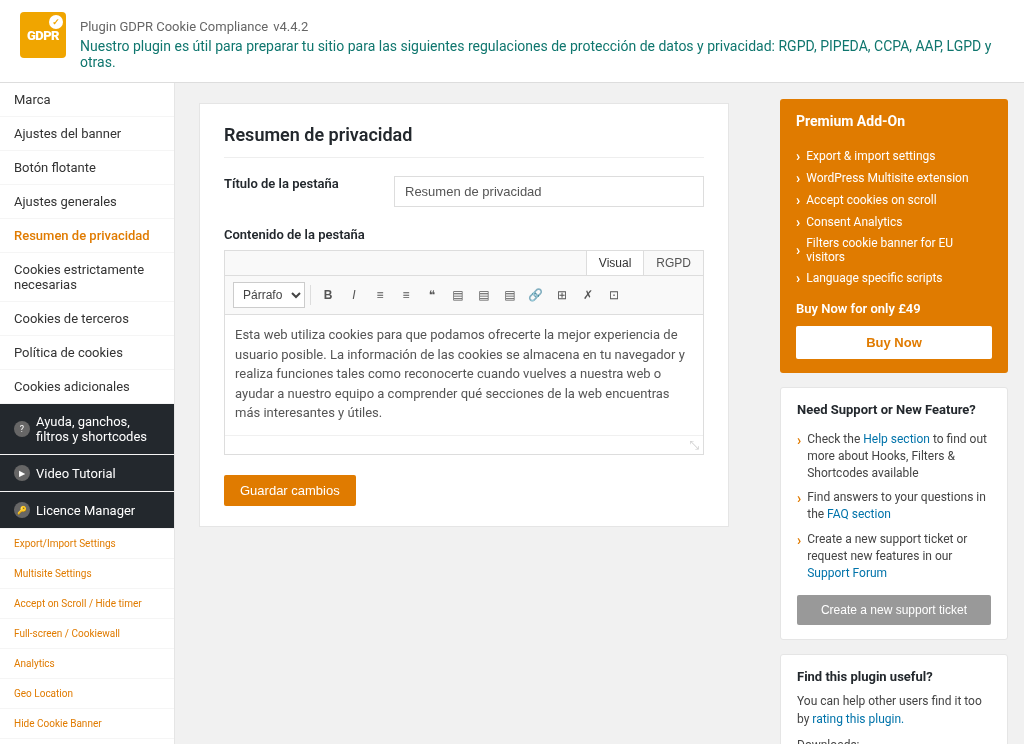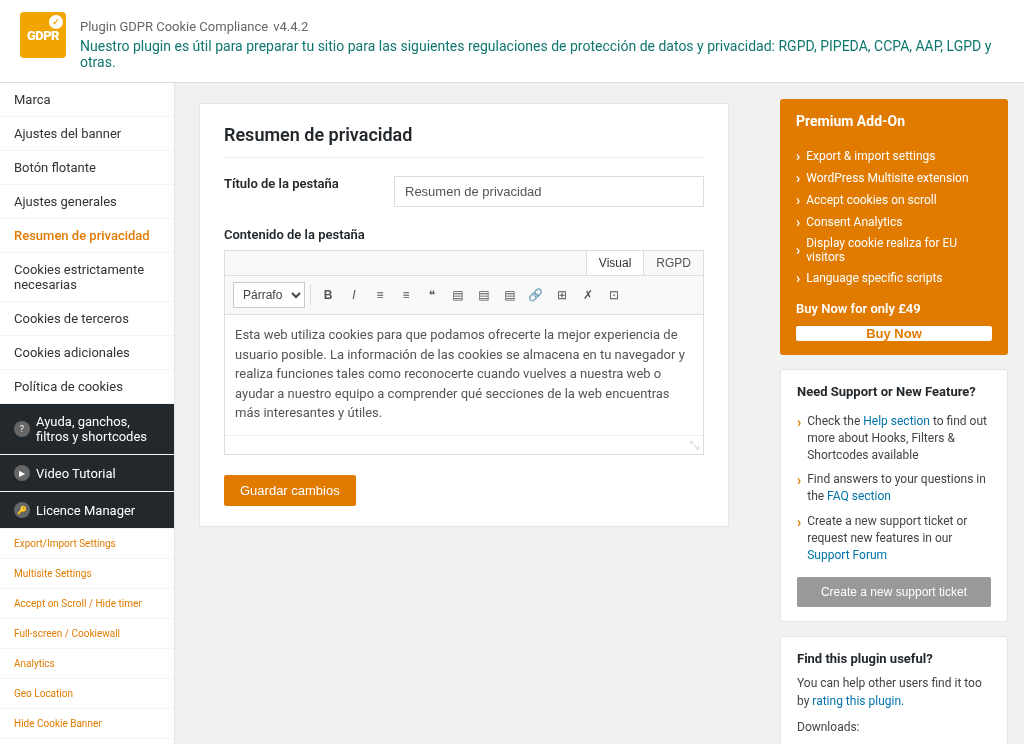--- a/index.html
+++ b/index.html
@@ -54,21 +54,21 @@
     .save-btn { background: #e07b00; color: #fff; border: none; padding: 8px 16px; font-size: 13px; cursor: pointer; border-radius: 2px; }
 
     
     .right-sidebar { width: 260px; padding: 16px; flex-shrink: 0; display: flex; flex-direction: column; gap: 14px; }
     .addon-box { background: #e07b00; border-radius: 3px; padding: 14px 16px; color: #fff; }
     .addon-title { font-size: 14px; font-weight: 700; margin-bottom: 16px; }
     .addon-list { list-style: none; margin-bottom: 12px; }
     .addon-list li { font-size: 12px; padding: 3px 0; display: flex; align-items: center; gap: 6px; }
     .addon-list li::before { content: '›'; font-size: 14px; font-weight: 700; }
     .addon-price { font-size: 13px; font-weight: 600; margin-bottom: 10px; }
-    .buy-btn { display: block; width: 100%; background: #fff; color: #e07b00; border: none; font-size: 13px; font-weight: 700; cursor: pointer; border-radius: 2px; text-align: center; }
+    .buy-btn { display: block; width: 100%; background: #fff; color: #e07b00; border: none; padding: 9px; font-size: 13px; font-weight: 700; cursor: pointer; border-radius: 2px; text-align: center; }
 
     .support-box { background: #fff; border: 1px solid #e5e5e5; border-radius: 3px; padding: 14px 16px; }
     .support-title { font-size: 13px; font-weight: 700; color: #23282d; margin-bottom: 10px; }
     .support-item { font-size: 12px; color: #444; padding: 4px 0; display: flex; align-items: flex-start; gap: 6px; line-height: 1.4; }
     .support-item::before { content: '›'; color: #e07b00; font-size: 14px; font-weight: 700; flex-shrink: 0; }
     .support-link { color: #0073aa; text-decoration: none; }
     .new-ticket-btn { display: block; width: 100%; background: #999; color: #fff; border: none; padding: 8px; font-size: 12px; cursor: pointer; border-radius: 2px; text-align: center; margin-top: 10px; }
 
     .useful-box { background: #fff; border: 1px solid #e5e5e5; border-radius: 3px; padding: 14px 16px; }
     .useful-title { font-size: 13px; font-weight: 700; color: #23282d; margin-bottom: 8px; }
@@ -96,22 +96,22 @@
 <div class="layout">
 
   <div class="sidebar">
     <div class="sidebar-item">Marca</div>
     <div class="sidebar-item">Ajustes del banner</div>
     <div class="sidebar-item">Botón flotante</div>
     <div class="sidebar-item">Ajustes generales</div>
     <div class="sidebar-item active-orange">Resumen de privacidad</div>
     <div class="sidebar-item">Cookies estrictamente necesarias</div>
     <div class="sidebar-item">Cookies de terceros</div>
+    <div class="sidebar-item">Política de cookies</div>
     <div class="sidebar-item">Cookies adicionales</div>
-    <div class="sidebar-item">Política de cookies</div>
     <div class="sidebar-item active-dark">
       <div class="icon-circle">
           <span style="color:#fff;font-size:9px;">?</span>
         </div>
       <span>Ayuda, ganchos, filtros y shortcodes</span>
     </div>
     <div class="sidebar-item active-dark">
       <div class="icon-circle">
           <span style="color:#fff;font-size:8px;">▶</span>
         </div>
@@ -184,21 +184,21 @@
 
   <div class="right-sidebar">
 
     <div class="addon-box">
       <div class="addon-title">Premium Add-On</div>
       <ul class="addon-list">
         <li>Export &amp; import settings</li>
         <li>WordPress Multisite extension</li>
         <li>Accept cookies on scroll</li>
         <li>Consent Analytics</li>
-        <li>Display cookie realiza for EU visitors</li>
+        <li>Filters cookie banner for EU visitors</li>
         <li>Language specific scripts</li>
       </ul>
       <div class="addon-price">Buy Now for only £49</div>
       <button class="buy-btn">Buy Now</button>
     </div>
 
     <div class="support-box">
       <div class="support-title">Need Support or New Feature?</div>
       <div class="support-item">
         <span>Check the <a class="support-link" href="#">Help section</a> to find out more about Hooks, Filters &amp; Shortcodes available</span>

